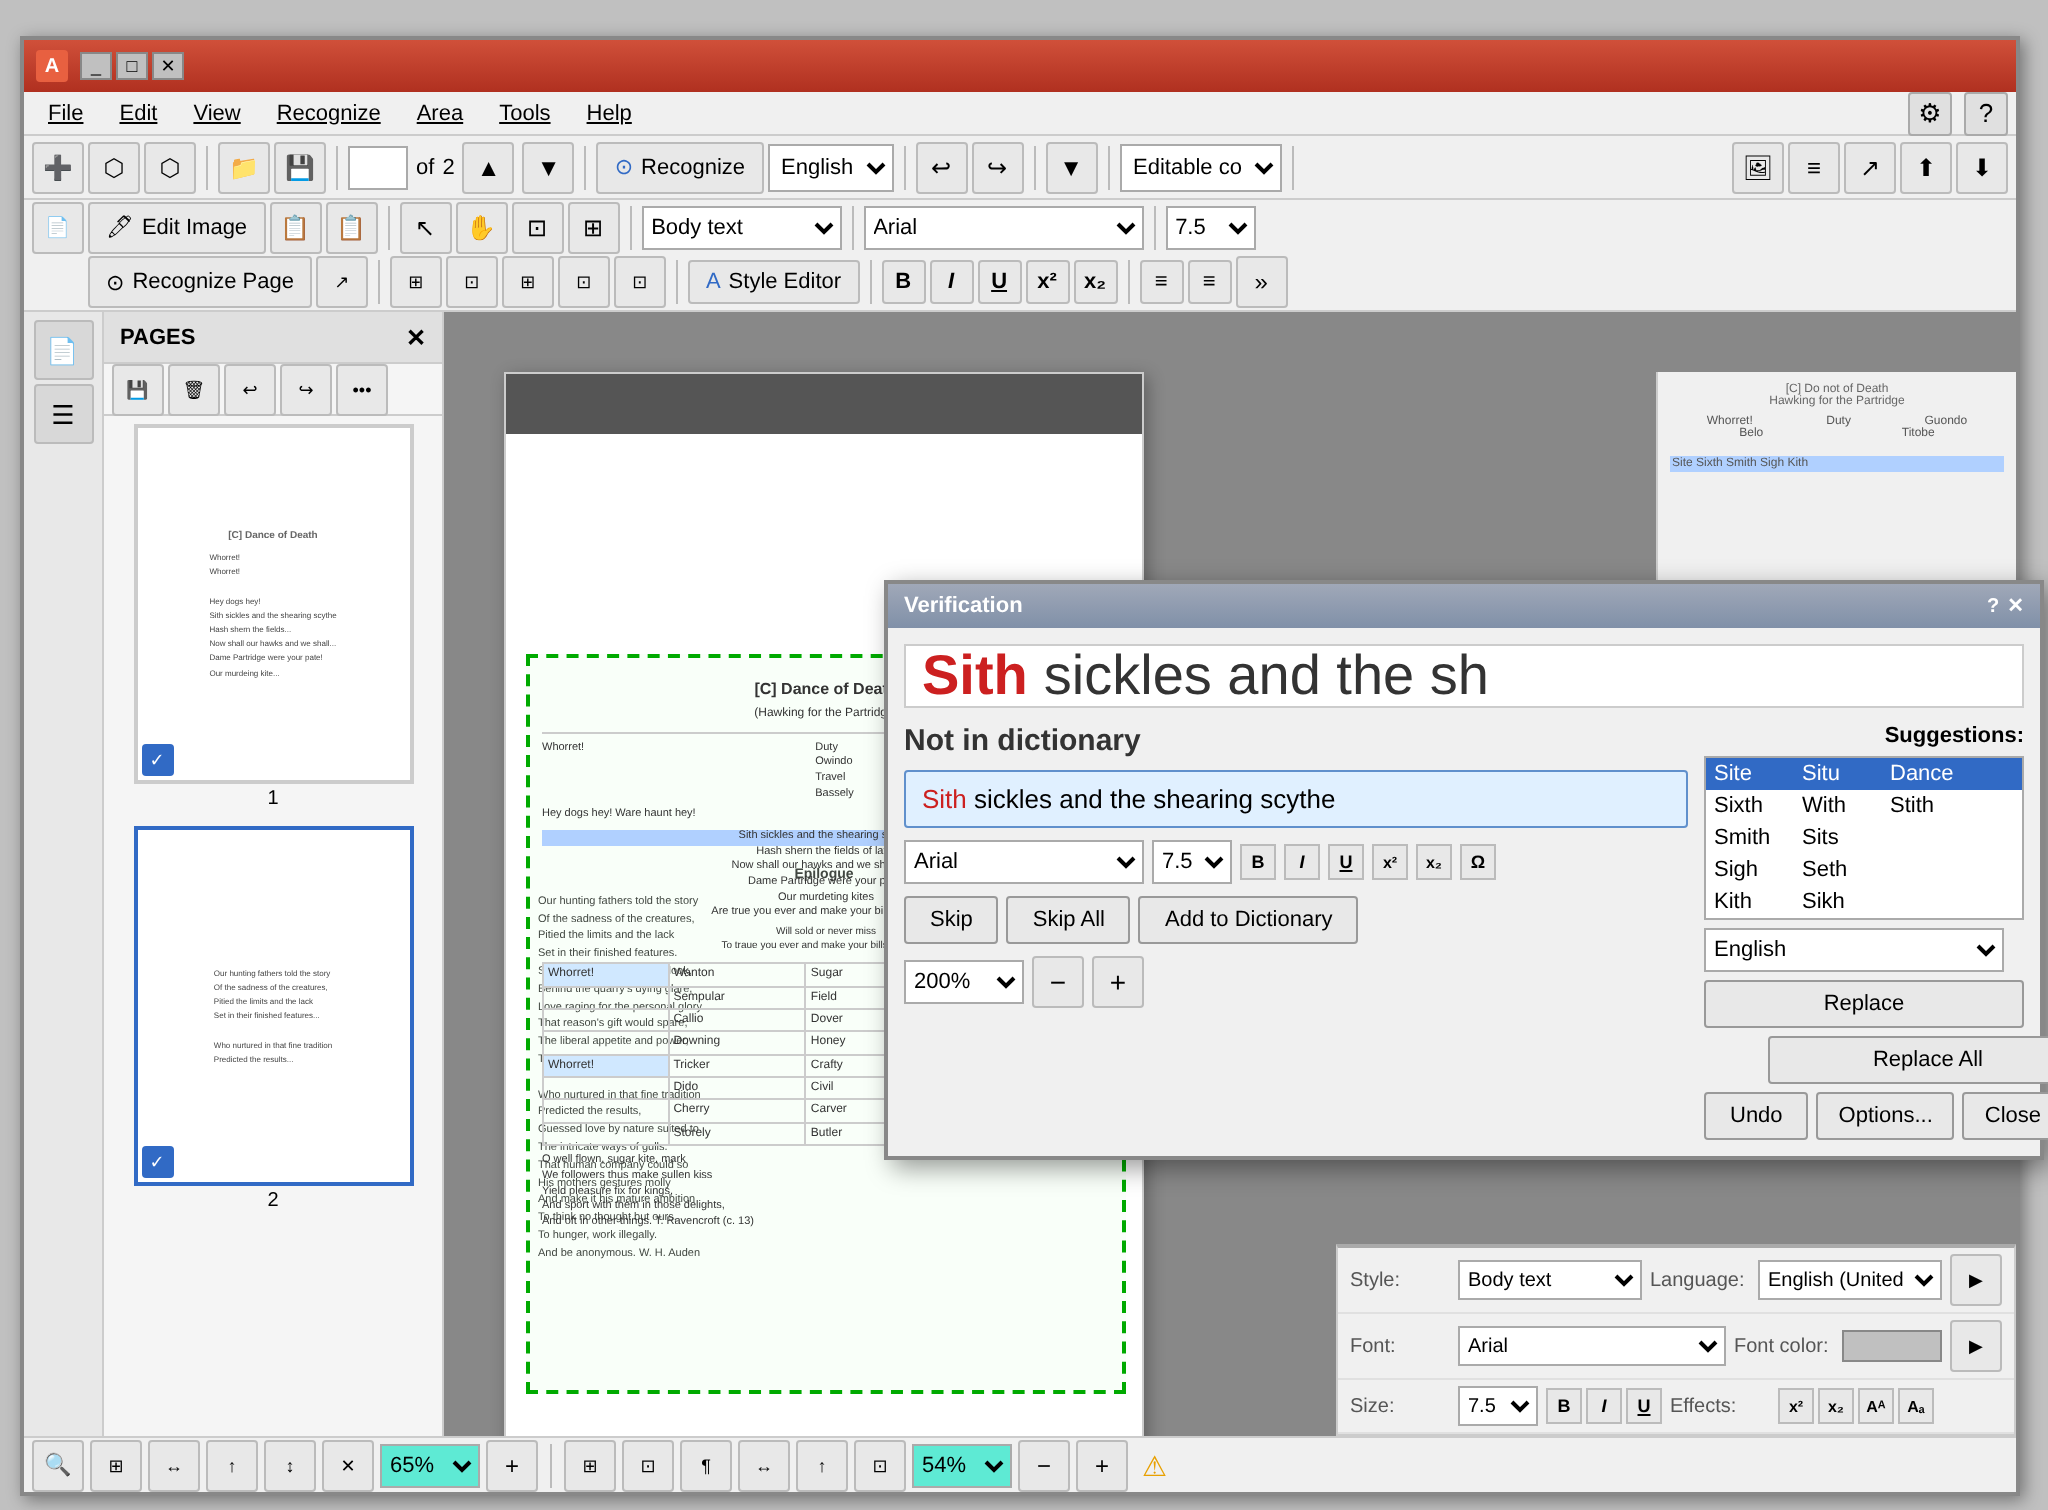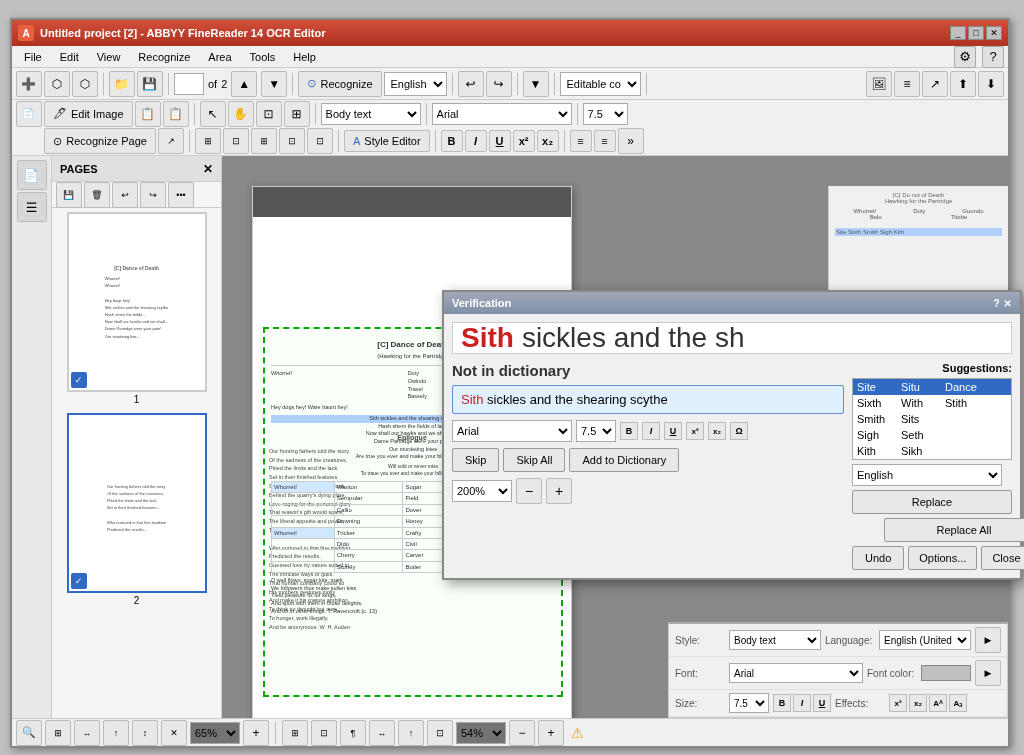--- a/index.html
+++ b/index.html
@@ -33,21 +33,21 @@
     
     .menu-bar {
       background: #f0f0f0;
       height: 22px;
       display: flex;
       align-items: center;
       padding: 0 4px;
       border-bottom: 1px solid #ccc;
       gap: 2px;
     }
-    .menu-item { padding: 2px 8px; font-size: 11px; cursor: pointer; color: #000; }
+    .menu-item { padding: 2px 8px; font-size: 11px; cursor: pointer; color: #000; text-decoration: underline; }
     .gear-area { margin-left: auto; display: flex; gap: 6px; align-items: center; }
     .gear-btn { width: 22px; height: 22px; background: #e0e0e0; border: 1px solid #aaa; border-radius: 2px; display: flex; align-items: center; justify-content: center; font-size: 13px; cursor: pointer; }
 
     
     .toolbar1 {
       background: #f0f0f0;
       height: 32px;
       display: flex;
       align-items: center;
       padding: 0 4px;
@@ -175,21 +175,21 @@
       border-top: 1px solid #ccc;
       display: flex;
       align-items: center;
       padding: 0 4px;
       gap: 3px;
       position: absolute;
       bottom: 0;
       left: 0;
       right: 0;
     }
-    .zoom-select { height: 22px; width: 50px; border: 1px solid #aaa; background: #737373; font-size: 11px; }
+    .zoom-select { height: 22px; width: 50px; border: 1px solid #aaa; background: #5eead4; font-size: 11px; }
     .warning-icon { color: #e8a000; font-size: 14px; }
 
     
     .dialog {
       position: absolute;
       top: 270px;
       left: 430px;
       width: 580px;
       height: 290px;
       background: #f0f0f0;
@@ -306,21 +306,20 @@
   </style>
 </head>
 <body>
 
 <div class="main-window">
 
   <div class="title-bar">
     <div class="icon">
         <span>A</span>
       </div>
-    <span class="title">Untitled project [2] - ABBYY FineReader 14 OCR Editor</span>
     <div class="win-controls">
       <div class="win-btn">_</div>
       <div class="win-btn">□</div>
       <div class="win-btn">✕</div>
     </div>
   </div>
 
   <div class="menu-bar">
     <span class="menu-item">File</span>
     <span class="menu-item">Edit</span>

